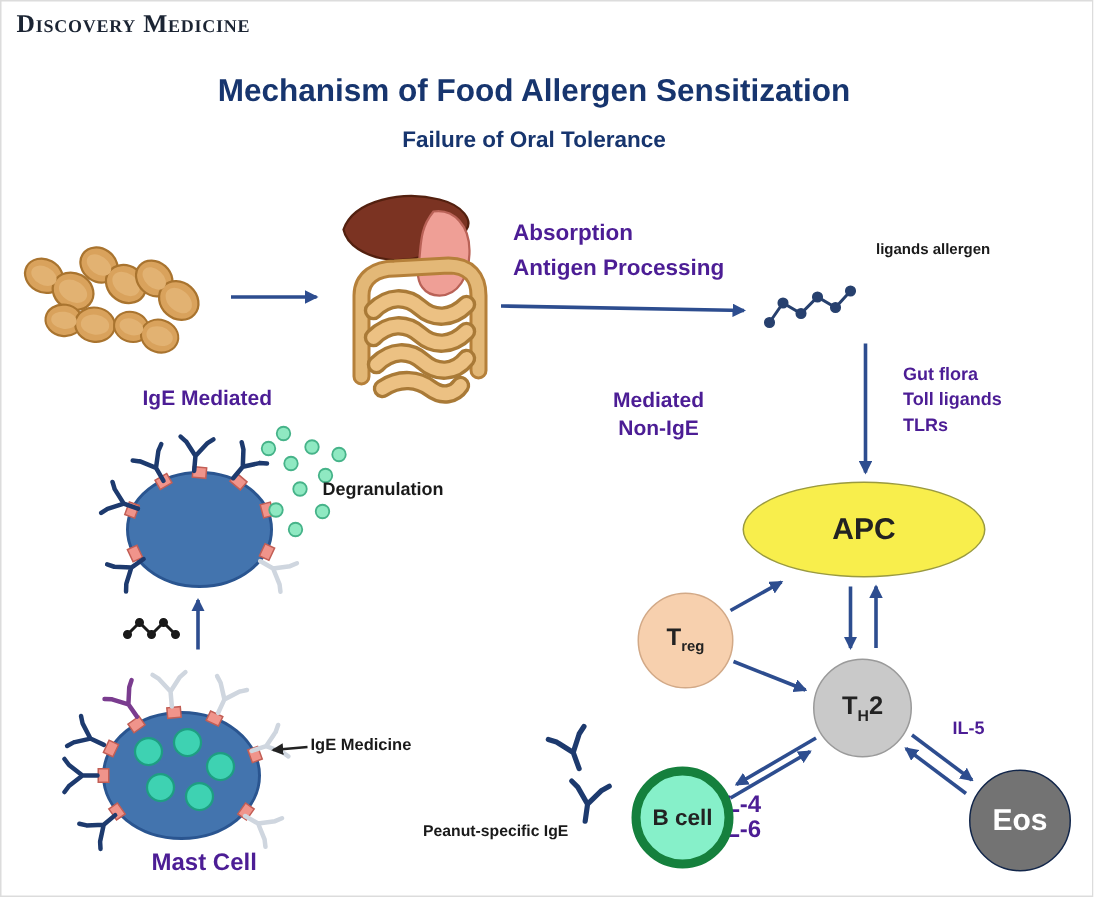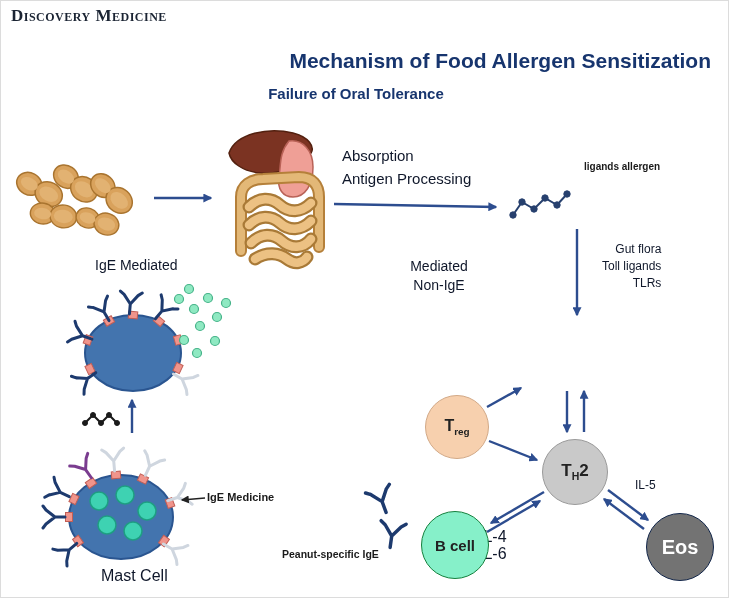--- a/index.html
+++ b/index.html
@@ -8,49 +8,49 @@
     font-family:"Liberation Sans", sans-serif;overflow:hidden;
     border:1px solid #dcdcdc;box-sizing:border-box;
   }
   .abs{position:absolute;}
   .logo{
     left:10px;top:5px;font-family:"Liberation Serif", serif;
     font-variant:small-caps;font-weight:700;font-size:17px;color:#1b2433;
     letter-spacing:.5px;
   }
   .title{
-    left:0;top:48px;width:710px;text-align:right;
+    left:0;top:48px;width:710px;text-align:center;
     font-size:21px;font-weight:bold;color:#17356e;
   }
   .subtitle{
     left:0;top:84px;width:710px;text-align:center;
     font-size:15px;font-weight:bold;color:#17356e;
   }
-  .blueLbl{color:#0f172a;font-weight:normal;}
+  .blueLbl{color:#4c1d95;font-weight:bold;}
   .darkLbl{color:#1a1a1a;font-weight:bold;}
   .absorption{left:341px;top:143px;font-size:15px;line-height:23px;}
   .peanutAllergen{left:583px;top:160px;font-size:10px;}
-  .signals{left:601px;top:240px;font-size:12px;line-height:17px;text-align:right;}
+  .signals{left:601px;top:240px;font-size:12px;line-height:17px;}
   .igeMediated{left:94px;top:256px;font-size:14px;}
   .nonIge{left:390px;top:256px;width:96px;text-align:center;font-size:14px;line-height:19px;}
   .degran{left:214px;top:317px;font-size:12px;line-height:16px;}
   .igeReceptor{left:206px;top:490px;font-size:11px;}
   .mastCellLbl{left:100px;top:566px;font-size:16px;}
   .peanutIge{left:281px;top:547px;font-size:10.5px;}
   .il4{left:478px;top:527px;font-size:16px;line-height:17px;}
   .il5{left:634px;top:477px;font-size:12px;}
   .cell{
     position:absolute;border-radius:50%;display:flex;align-items:center;
     justify-content:center;font-weight:bold;color:#222;box-sizing:border-box;
   }
   .cell sub{font-size:0.62em;}
   .apc{left:494px;top:320px;width:162px;height:64px;background:#f8ee4c;border:1px solid #9a9a40;font-size:20px;}
   .treg{left:424px;top:394px;width:64px;height:64px;background:#f7d0ae;border:1px solid #d2a987;font-size:16px;}
   .th2{left:541px;top:438px;width:66px;height:66px;background:#c9c9c9;border:1px solid #9a9a9a;font-size:17px;}
-  .bcell{left:420px;top:510px;width:68px;height:68px;background:#86f0c9;border:1px solid #15803d;font-size:15px;}
+  .bcell{left:420px;top:510px;width:68px;height:68px;background:#86f0c9;border:6px solid #15803d;font-size:15px;}
   .eos{left:645px;top:512px;width:68px;height:68px;background:#737373;border:1px solid #12264a;color:#ffffff;font-size:20px;}
   svg.canvas{position:absolute;left:0;top:0;pointer-events:none;}
   .arrow{stroke:#2d4d8f;stroke-width:2.4;fill:none;}
   .arrowK{stroke:#222222;stroke-width:1.6;fill:none;}
   .gutDark{stroke:#a97a37;stroke-width:13;fill:none;stroke-linecap:round;}
   .gutLight{stroke:#ecc183;stroke-width:8.5;fill:none;stroke-linecap:round;}
   .colonDark{stroke:#b5803a;stroke-width:12;fill:none;stroke-linecap:round;}
   .colonLight{stroke:#e3b877;stroke-width:8;fill:none;stroke-linecap:round;}
 </style>
 </head>
@@ -228,32 +228,36 @@
   </div>
 
   <div class="abs blueLbl igeMediated">IgE Mediated</div>
 
   <div class="abs blueLbl nonIge">
     <div>Mediated</div>
     <div>Non-IgE</div>
   </div>
 
   <div class="abs darkLbl degran">
+    <div>Degranulation</div>
   </div>
 
   <div class="abs darkLbl igeReceptor">IgE Medicine</div>
   <div class="abs blueLbl mastCellLbl">Mast Cell</div>
   <div class="abs darkLbl peanutIge">Peanut-specific IgE</div>
 
   <div class="abs blueLbl il4">
     <div>IL-4</div>
     <div>IL-6</div>
   </div>
   <div class="abs blueLbl il5">IL-5</div>
 
+  <div class="cell apc">
+    <span>APC</span>
+  </div>
   <div class="cell treg">
     <span><span>T</span><sub>reg</sub></span>
   </div>
   <div class="cell th2">
     <span><span>T</span><sub>H</sub><span>2</span></span>
   </div>
   <div class="cell bcell">
     <span>B cell</span>
   </div>
   <div class="cell eos">

